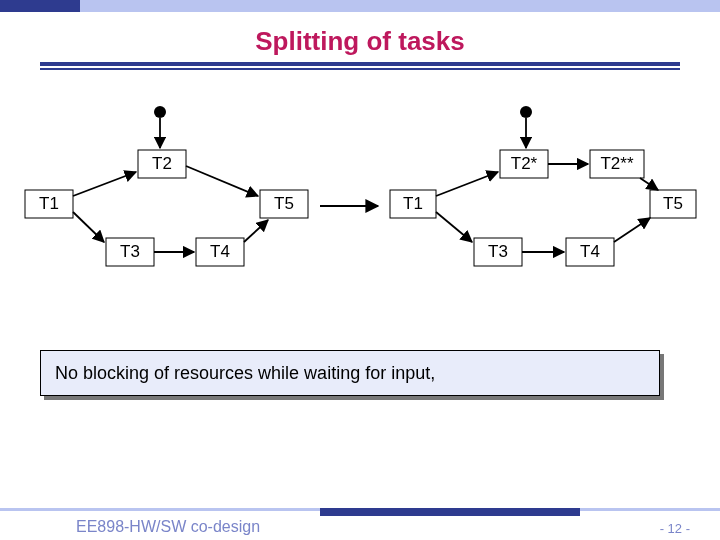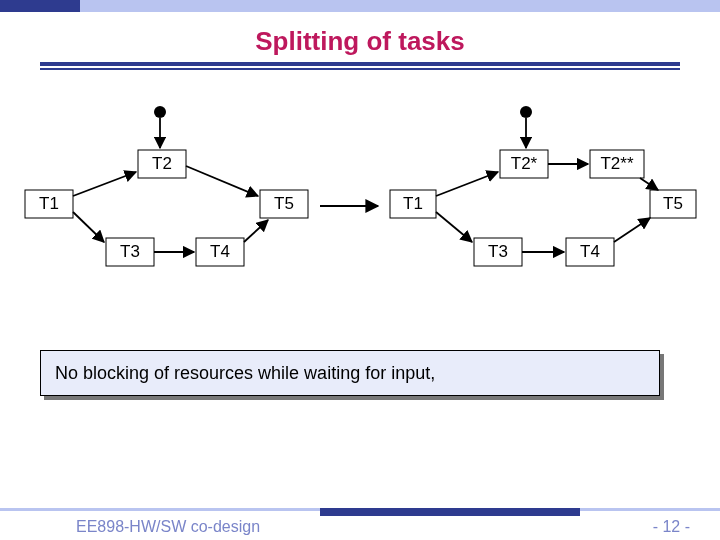--- a/index.html
+++ b/index.html
@@ -13,21 +13,21 @@
   .diagram{position:absolute;top:90px;left:20px;width:680px;height:200px;}
   .caption{position:absolute;top:338px;left:40px;width:620px;box-sizing:border-box;
            border:1px solid #000;background:#e8ecfa;padding:10px 14px;font-size:18px;line-height:1.35;
            box-shadow:4px 4px 0 #777;margin-top:12px;}
   .footer{position:absolute;left:0;bottom:0;width:720px;height:38px;}
   .footbar{position:absolute;left:0;bottom:22px;width:720px;height:10px;}
   .footbar .fa{position:absolute;left:0;top:0;width:320px;height:3px;background:#b9c4f0;}
   .footbar .fb{position:absolute;left:320px;top:0;width:260px;height:8px;background:#2e3b8f;}
   .footbar .fc{position:absolute;left:580px;top:0;width:140px;height:3px;background:#b9c4f0;}
   .course{position:absolute;left:44px;bottom:4px;font-size:16px;color:#7a85c9;margin-left:32px;}
-  .pagenum{position:absolute;right:30px;bottom:4px;font-size:16px;color:#7a85c9;}
+  .pagenum{position:absolute;right:30px;bottom:4px;font-size:13px;color:#7a85c9;}
 </style>
 </head>
 <body>
 
 <div class="slide">
   <div class="topbar">
     <div class="seg1"></div>
     <div class="seg2"></div>
   </div>
 

